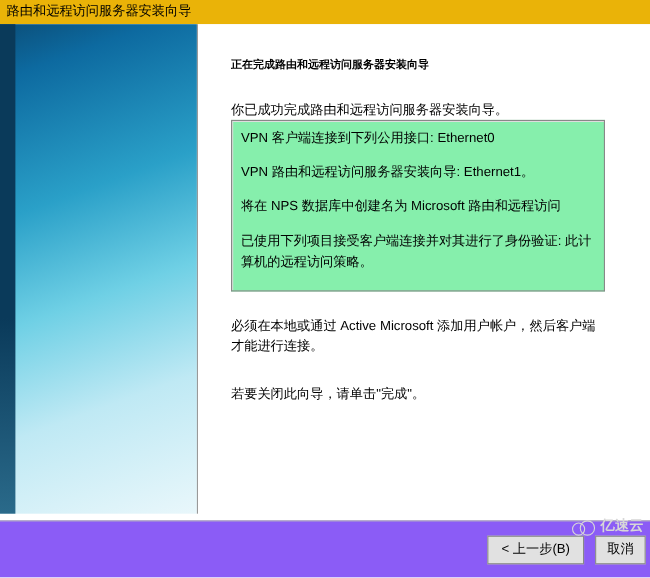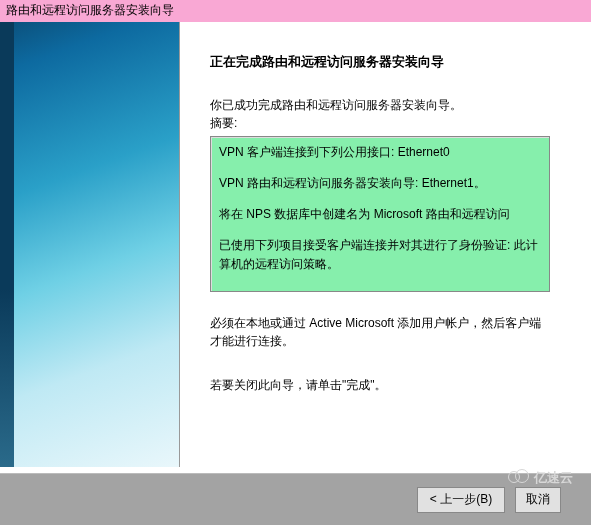--- a/index.html
+++ b/index.html
@@ -7,21 +7,21 @@
       font-family: "Microsoft YaHei", "Segoe UI", Tahoma, sans-serif;
       font-size: 12px;
       background: #f0f0f0;
       width: 591px;
       height: 525px;
       overflow: hidden;
       position: relative;
     }
     .titlebar {
       height: 22px;
-      background: #f9a8d4;
+      background: #eab308;
       padding-left: 6px;
       padding-top: 2px;
       font-size: 12px;
       color: #000;
     }
     .wizard {
       position: absolute;
       left: 0;
       top: 22px;
       width: 591px;
@@ -51,21 +51,21 @@
       background: linear-gradient(180deg, #0a3a5a 0%, #0a3a5a 60%, #2a6a8a 100%);
     }
     .content {
       flex: 1;
       padding: 30px 18px 10px 30px;
       color: #000;
       font-size: 12px;
       line-height: 1.5;
     }
     .heading {
-      font-size: 13px;
+      font-size: 10px;
       font-weight: bold;
       margin-bottom: 24px;
     }
     .para {
     }
     .summary-label {
       margin-bottom: 4px;
     }
     .summary-box {
       width: 340px;
@@ -85,51 +85,51 @@
     .note {
       margin-bottom: 26px;
       width: 340px;
     }
     .close-note {
       width: 340px;
     }
     .button-row {
       height: 52px;
       border-top: 1px solid #bbb;
-      background: #a3a3a3;
+      background: #8b5cf6;
       display: flex;
       justify-content: flex-end;
       align-items: center;
-      padding-right: 30px;
+      padding-right: 4px;
       gap: 10px;
     }
     .btn {
       min-width: 88px;
       height: 26px;
       background: #e1e1e1;
       border: 1px solid #888;
       font-family: inherit;
       font-size: 12px;
       cursor: pointer;
       padding: 0 10px;
     }
     .btn.cut {
       min-width: 40px;
       overflow: hidden;
       text-align: center;
     }
     .watermark {
       position: absolute;
-      right: 18px;
+      right: 6px;
       bottom: 38px;
       font-size: 13px;
       color: #d7d7d7;
       font-weight: bold;
       display: flex;
-      align-items: flex-start;
+      align-items: flex-end;
       gap: 4px;
       pointer-events: none;
     }
     .watermark .cloud {
       display: inline-block;
       width: 22px;
       height: 14px;
       position: relative;
     }
     .watermark .cloud::before,
@@ -158,21 +158,20 @@
 <div class="titlebar">路由和远程访问服务器安装向导</div>
 
 <div class="wizard">
   <div class="wizard-body">
     <div class="side-dark-strip"></div>
     <div class="side-panel"></div>
 
     <div class="content">
       <div class="heading">正在完成路由和远程访问服务器安装向导</div>
       <div class="para">你已成功完成路由和远程访问服务器安装向导。</div>
-      <div class="summary-label">摘要:</div>
       <div class="summary-box">
         <p>VPN 客户端连接到下列公用接口: Ethernet0</p>
         <p>VPN 路由和远程访问服务器安装向导: Ethernet1。</p>
         <p>将在 NPS 数据库中创建名为 Microsoft 路由和远程访问</p>
         <p>已使用下列项目接受客户端连接并对其进行了身份验证: 此计算机的远程访问策略。</p>
       </div>
       <div class="note">必须在本地或通过 Active Microsoft 添加用户帐户，然后客户端才能进行连接。</div>
       <div class="close-note">若要关闭此向导，请单击"完成"。</div>
     </div>
   </div>

